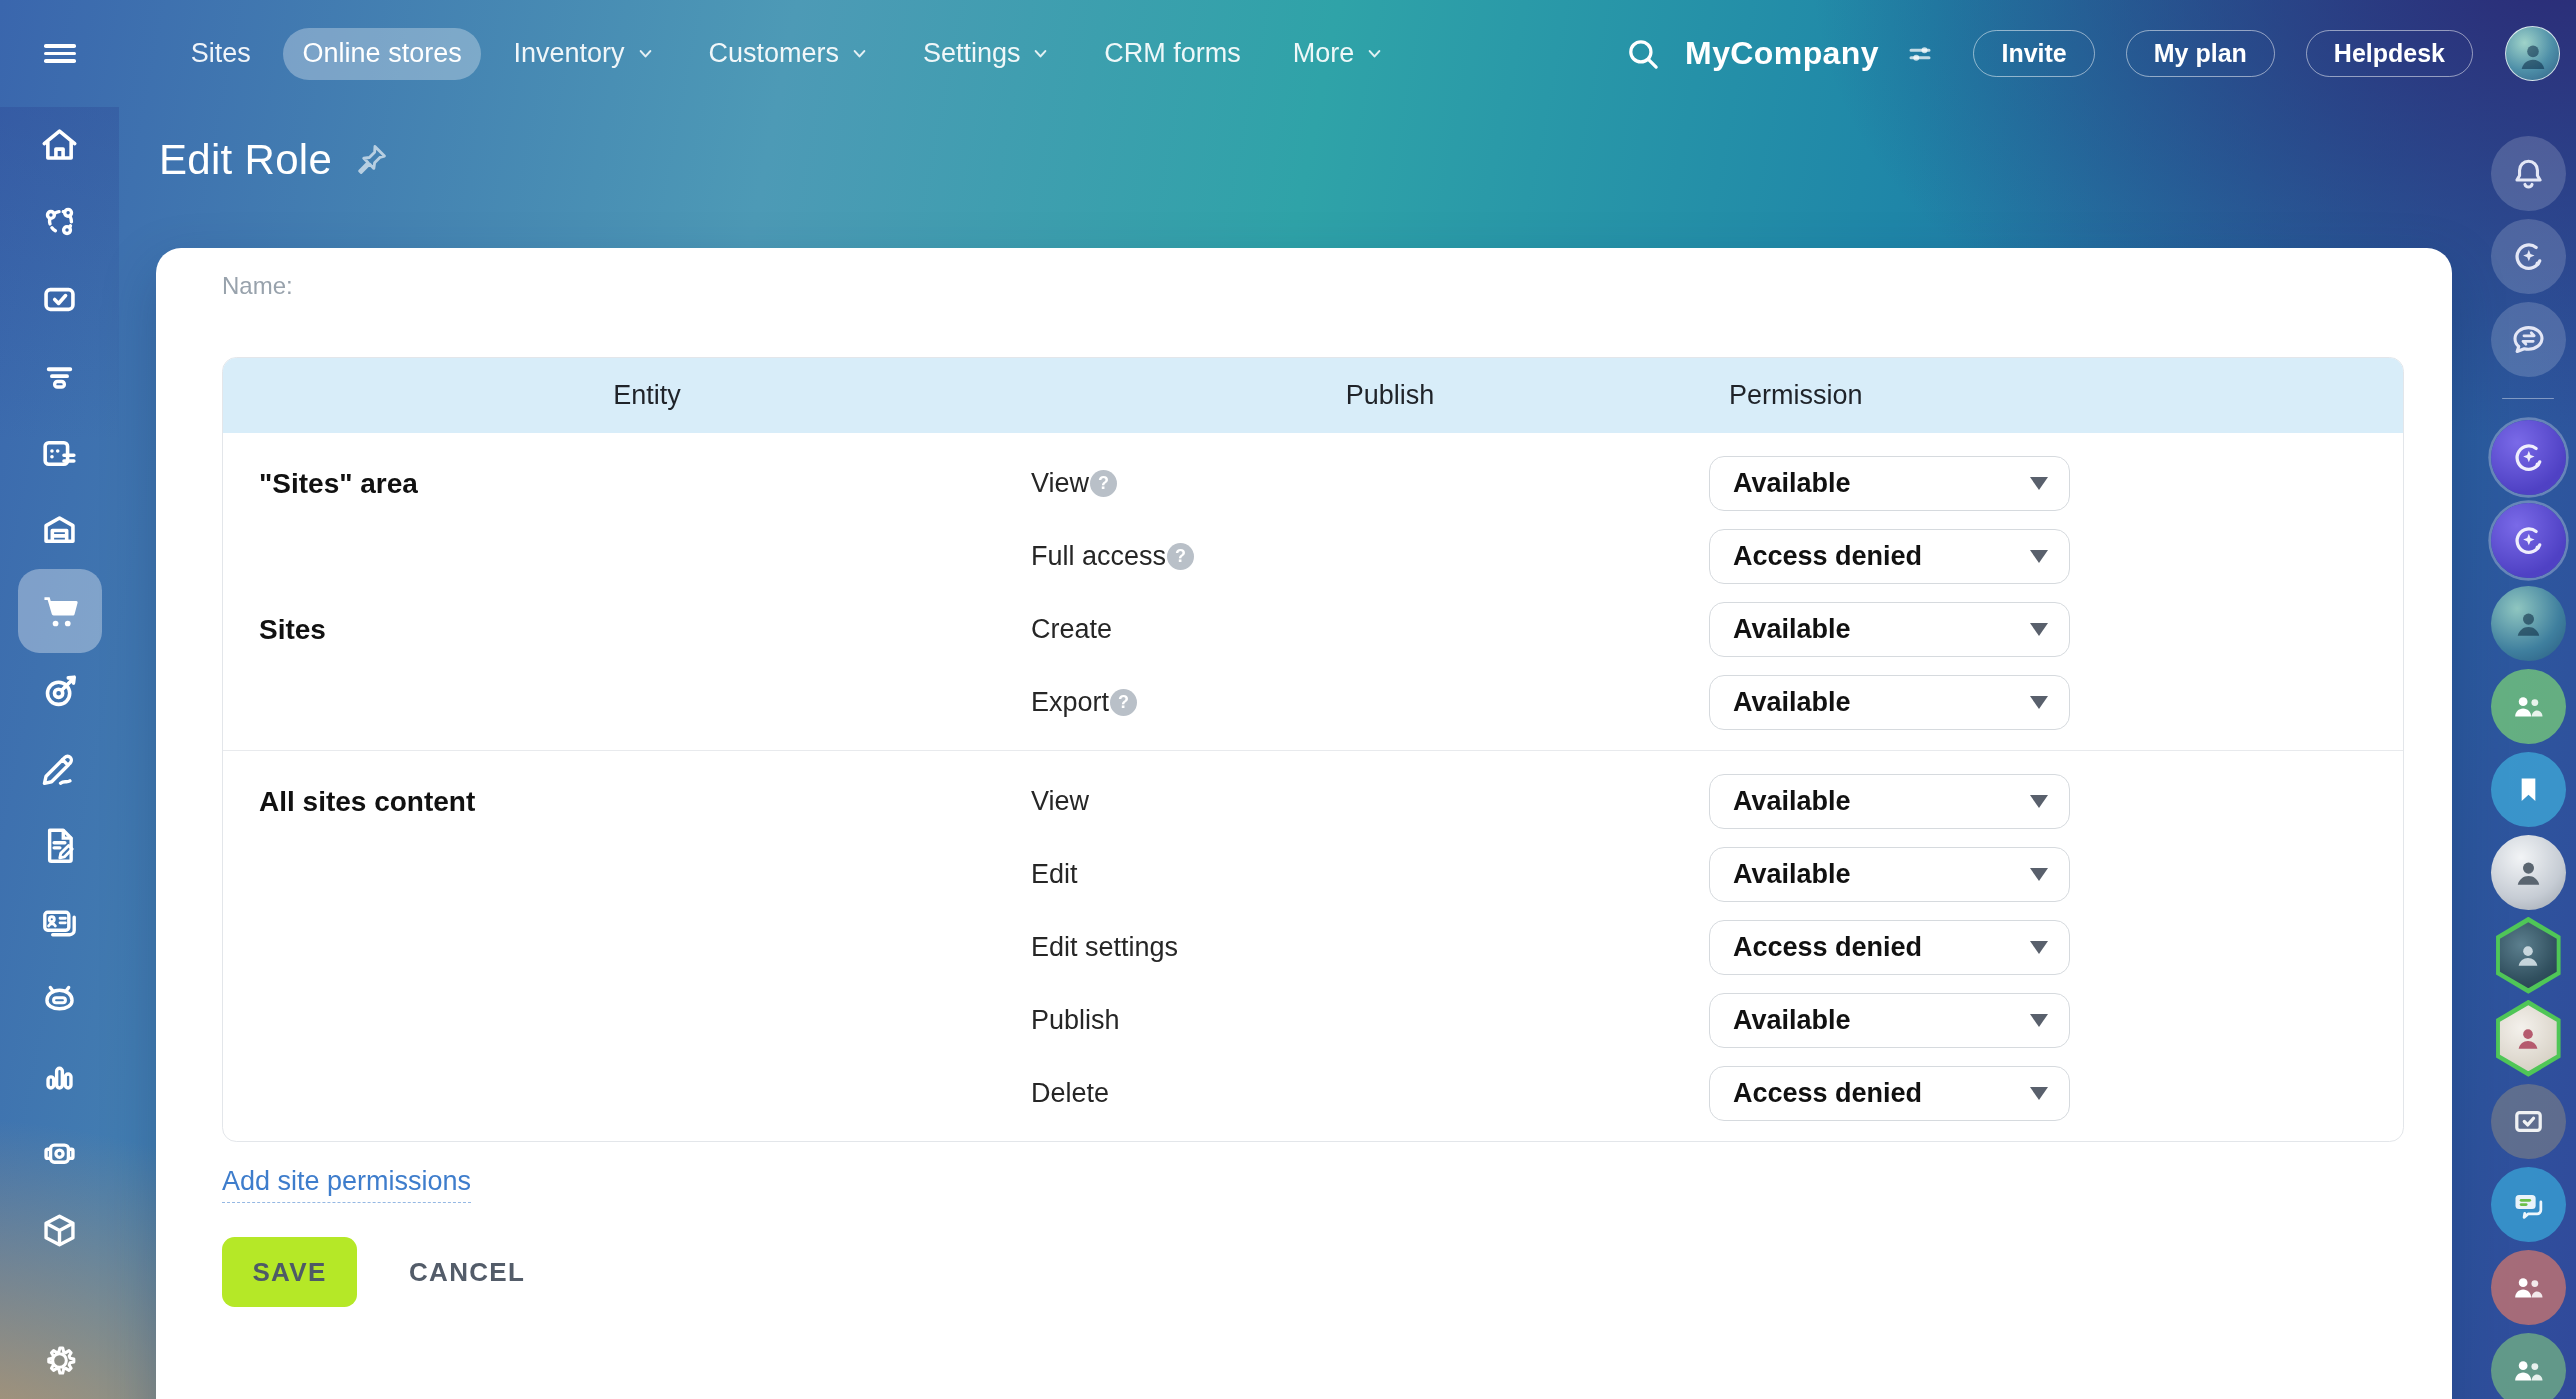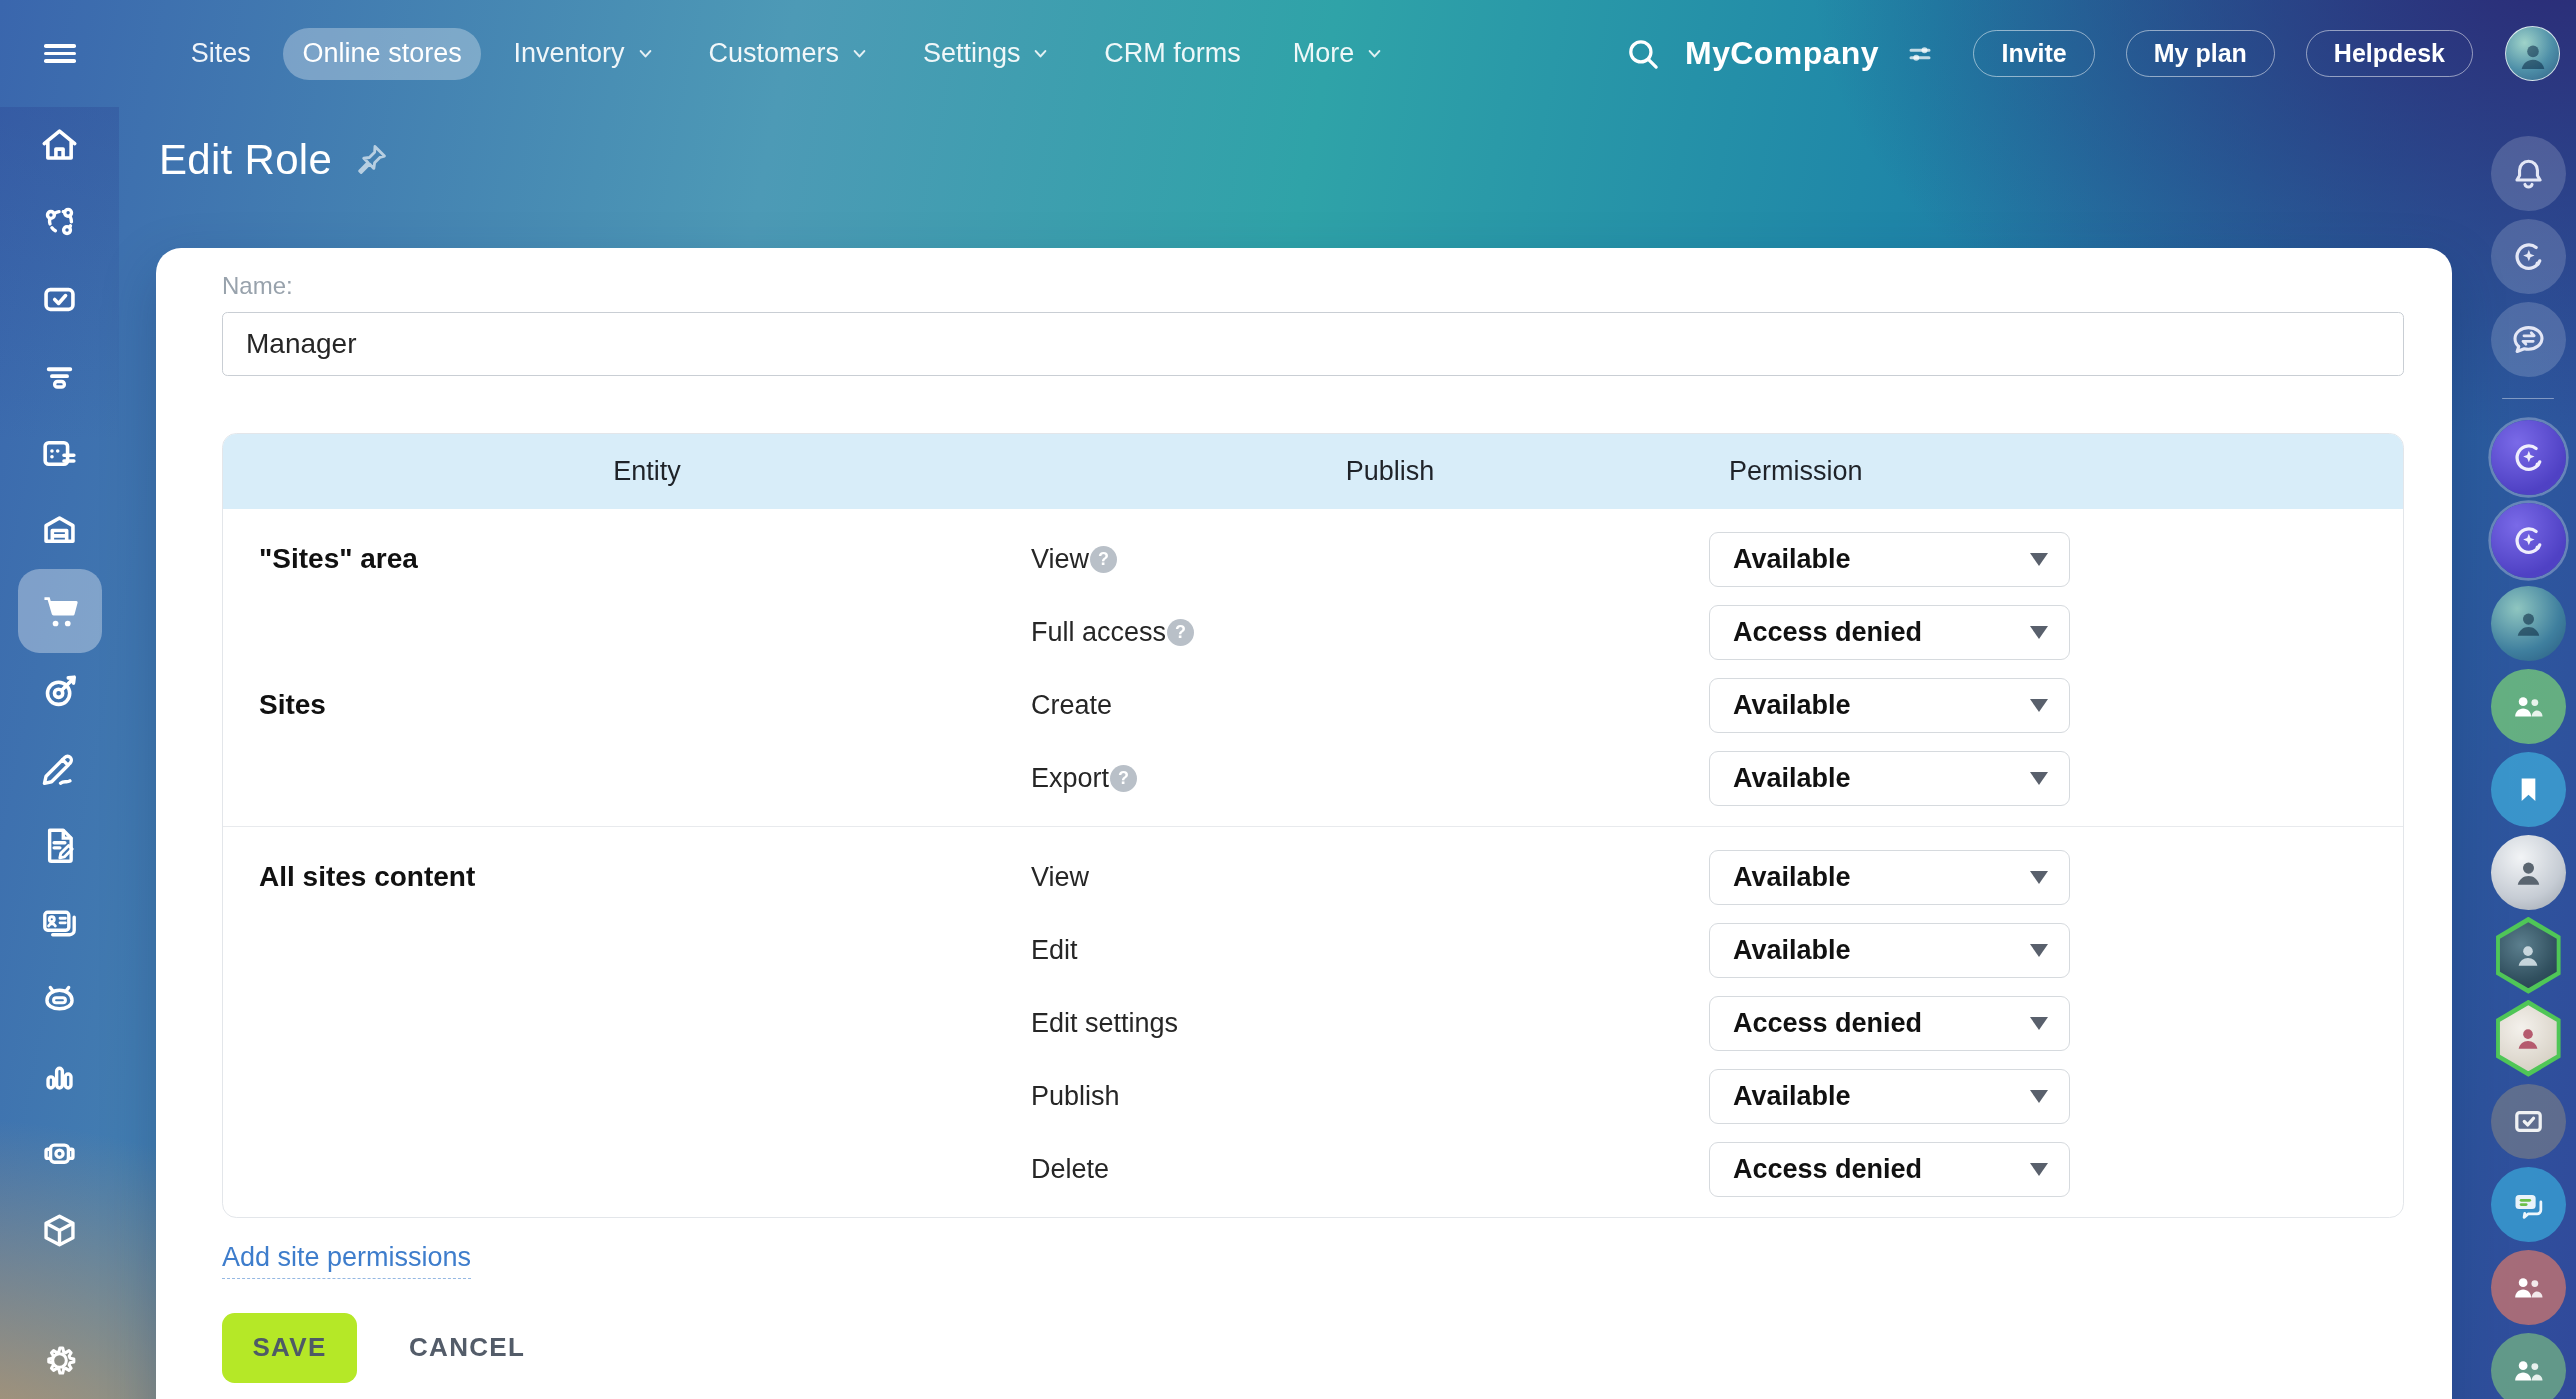--- a/index.html
+++ b/index.html
@@ -77,21 +77,21 @@
   .ptable{margin-top:57px; border:1.8px solid #e3e6ea; border-radius:14.3px; overflow:hidden;}
   .phead{height:75px; background:#d8edf9; display:grid; grid-template-columns:808px 678px 1fr; align-items:center;padding-left:20px;}
   .phead .h{font-size:27px; color:#1f2329; text-align:center;}
   .phead .h3wrap{width:361px; display:flex; justify-content:flex-start;}
   .psection{padding:14.3px 0 10.7px 0;}
   .psection + .psection{border-top:1.8px solid #e8eaed;}
   .prow{height:73px; display:grid; grid-template-columns:808px 678px 1fr; align-items:center;}
   .ent{padding-left:36px; font-size:28px; font-weight:bold; color:#111;}
   .act{display:flex; align-items:center; gap:1px; font-size:27px; color:#262626;}
   .help{width:27px; height:27px; border-radius:50%; background:#b9c0c8; color:#fff; font-size:18px; font-weight:bold; display:flex; align-items:center; justify-content:center; cursor:pointer;}
-  .dd{width:361px; height:55px; border:1.8px solid #d6dade; border-radius:9px; background:#fff; display:flex; align-items:center; justify-content:space-between; padding:0 21.5px 0 23px; cursor:pointer;}
+  .dd{width:361px; height:55px; border:1.8px solid #d6dade; border-radius:15px; background:#fff; display:flex; align-items:center; justify-content:space-between; padding:0 21.5px 0 23px; cursor:pointer;}
   .dd-val{font-size:27px; font-weight:bold; color:#111;}
   .dd-caret{width:0; height:0; border-left:9.8px solid transparent; border-right:9.8px solid transparent; border-top:13.4px solid #59606c;}
 
   .add-link{display:inline-block; margin-top:24px; font-size:27px; color:#3e7dcc; border-bottom:1.8px dashed rgba(62,125,204,.55); padding-bottom:5.4px; cursor:pointer;}
   .btn-row{margin-top:34px; display:flex; align-items:center; gap:52px;}
   .btn-save{width:135px; height:70px; border:none; border-radius:12.5px; background:#b5e827; color:#4e5a66; font-size:26px; font-weight:bold; letter-spacing:1.3px; cursor:pointer; font-family:"Liberation Sans",sans-serif;}
   .btn-cancel{background:none; border:none; color:#535c69; font-size:26px; font-weight:bold; letter-spacing:1.3px; cursor:pointer; font-family:"Liberation Sans",sans-serif;}
 </style>
 </head>
 <body>
@@ -467,21 +467,20 @@
   <div class="page-title-row">
     <div class="page-title">Edit Role</div>
     <svg class="icon pin" viewBox="0 0 42 42" width="38" height="38">
         <use href="#i-pin"></use>
       </svg>
   </div>
 
   <div class="card">
     <div class="card-inner">
       <label class="name-label">Name:</label>
-      <input class="name-input" type="text" value="Manager" style="">
 
       <div class="ptable">
         <div class="phead">
           <div class="h">Entity</div>
           <div class="h">Publish</div>
           <div class="h3wrap">
               <div class="h">Permission</div>
             </div>
         </div>
         <div id="table-body">

